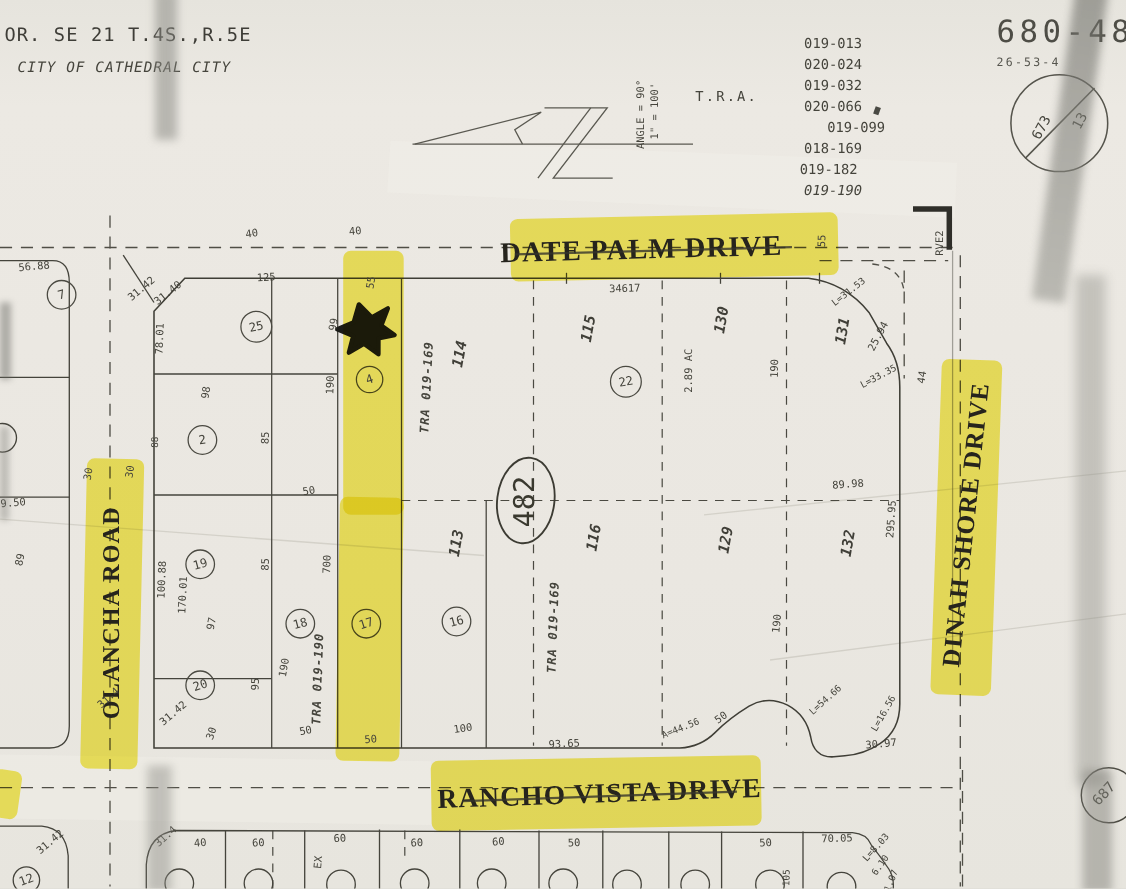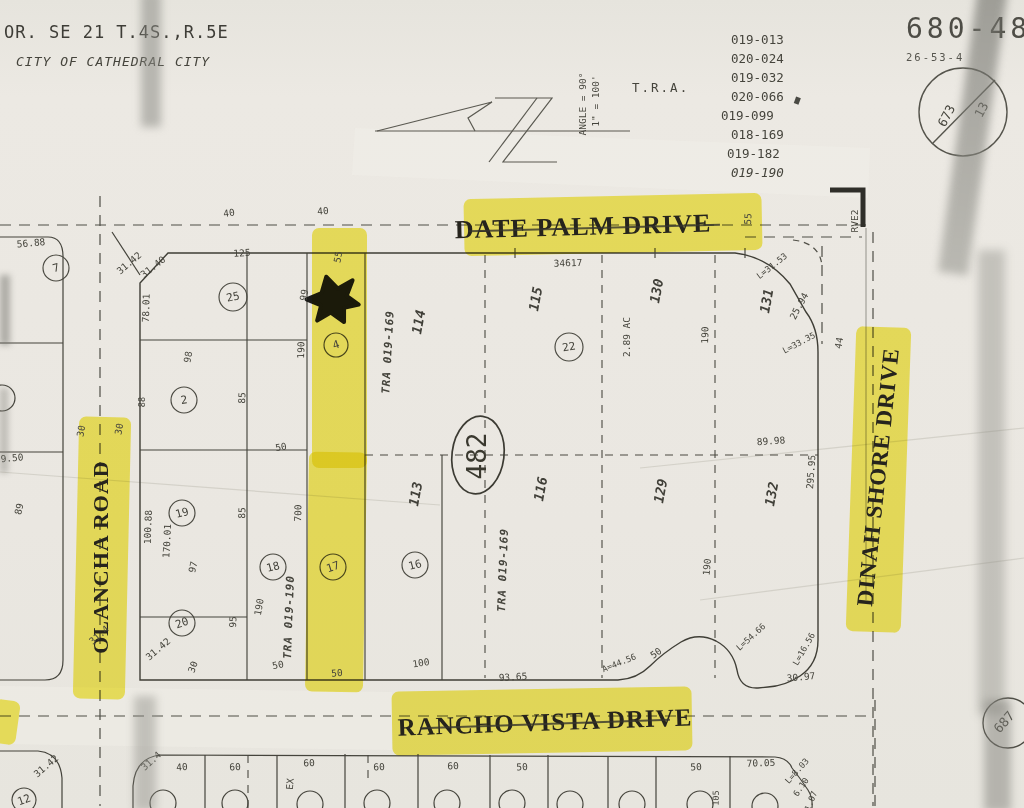--- a/index.html
+++ b/index.html
@@ -161,21 +161,21 @@
   <div class="hl" style="left:-8px;top:700px;width:26px;height:44px;transform:rotate(8deg);"></div>
 
   <span class="lbl s17" style="left:4px;top:24px;">OR. SE 21 T.4S.,R.5E</span>
   <span class="lbl s13" style="left:16px;top:55px;letter-spacing:1px;font-style:italic;">CITY OF CATHEDRAL CITY</span>
 
   <span class="lbl s12" style="left:632px;top:34px;letter-spacing:2px;margin-top:48px;">T.R.A.</span>
   <span class="lbl s12" style="left:731px;top:34px;">019-013</span>
   <span class="lbl s12" style="left:731px;top:53px;">020-024</span>
   <span class="lbl s12" style="left:731px;top:72px;">019-032</span>
   <span class="lbl s12" style="left:731px;top:91px;">020-066</span>
-  <span class="lbl s12" style="left:721px;top:110px;">019-099</span>
+  <span class="lbl s12" style="left:752px;top:110px;">019-099</span>
   <span class="lbl s12" style="left:731px;top:129px;">018-169</span>
   <span class="lbl s12" style="left:727px;top:148px;">019-182</span>
   <span class="lbl s12" style="left:731px;top:167px;font-style:italic;">019-190</span>
 
   <span class="lbl sheetnum" style="left:906px;top:15px;">680-48</span>
   <span class="lbl s10" style="left:906px;top:52px;letter-spacing:2px;color:#56554e;">26-53-4</span>
   <span class="lbl s12" style="left:947px;top:116px;transform:translate(-50%,-50%) rotate(-62deg);">673</span>
   <span class="lbl s12" style="left:982px;top:110px;transform:translate(-50%,-50%) rotate(-62deg);">13</span>
   <span class="lbl s13" style="left:1004px;top:722px;transform:translate(-50%,-50%) rotate(-48deg);">687</span>
 

